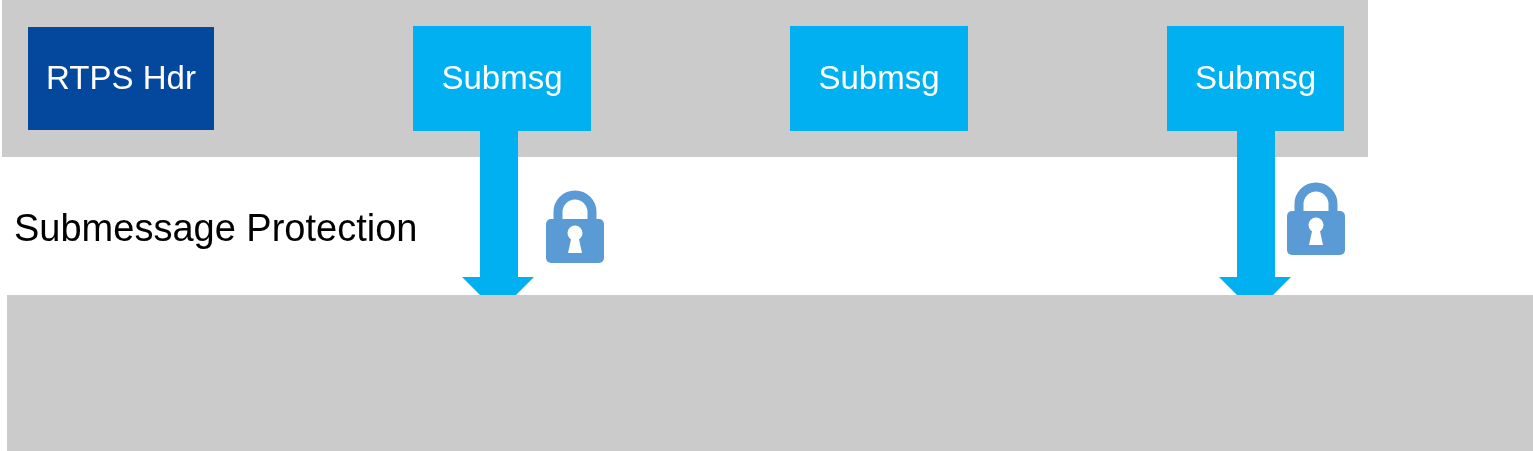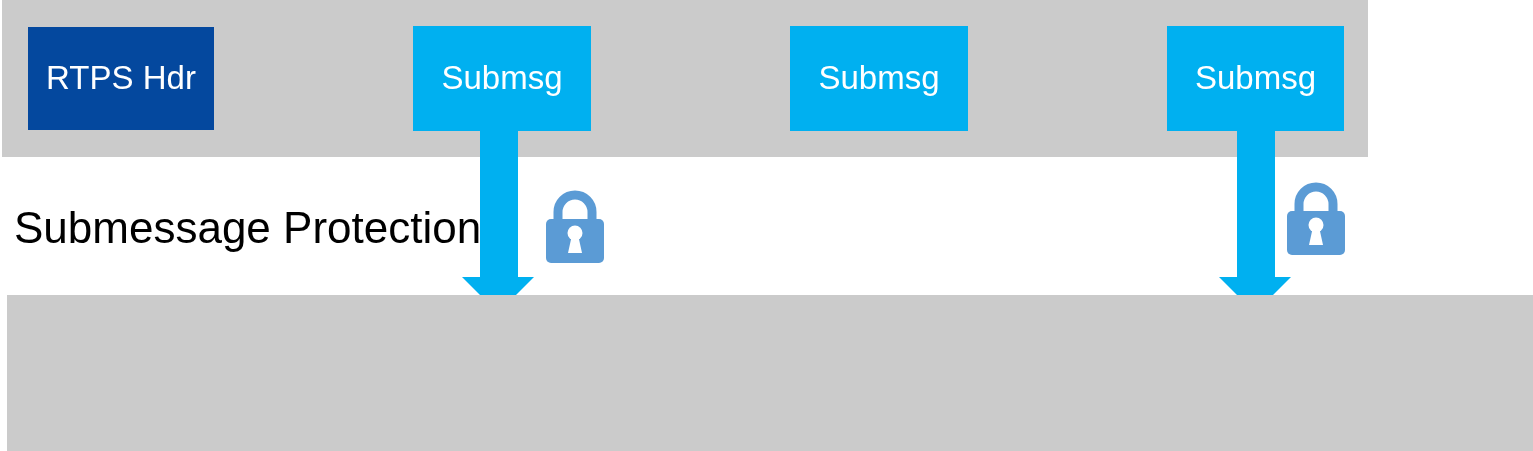--- a/index.html
+++ b/index.html
@@ -37,21 +37,21 @@
 
   .rtps-top    { left: 26px;  top: 27px;  width: 186px; height: 103px; }
   .submsg-1    { left: 411px; top: 26px;  width: 178px; height: 105px; }
   .submsg-2    { left: 788px; top: 26px;  width: 178px; height: 105px; }
   .submsg-3    { left: 1165px;top: 26px;  width: 177px; height: 105px; }
 
   .mid-label {
     position: absolute;
     left: 14px;
     top: 207px;
-    font-size: 44px;
+    font-size: 38px;
     line-height: 42px;
     color: #000000;
     white-space: nowrap;
   }
 
   .arrow {
     position: absolute;
     color: var(--cyan, #00b0f0);
   }
   .arrow-1 { left: 462px;  top: 130px; }

